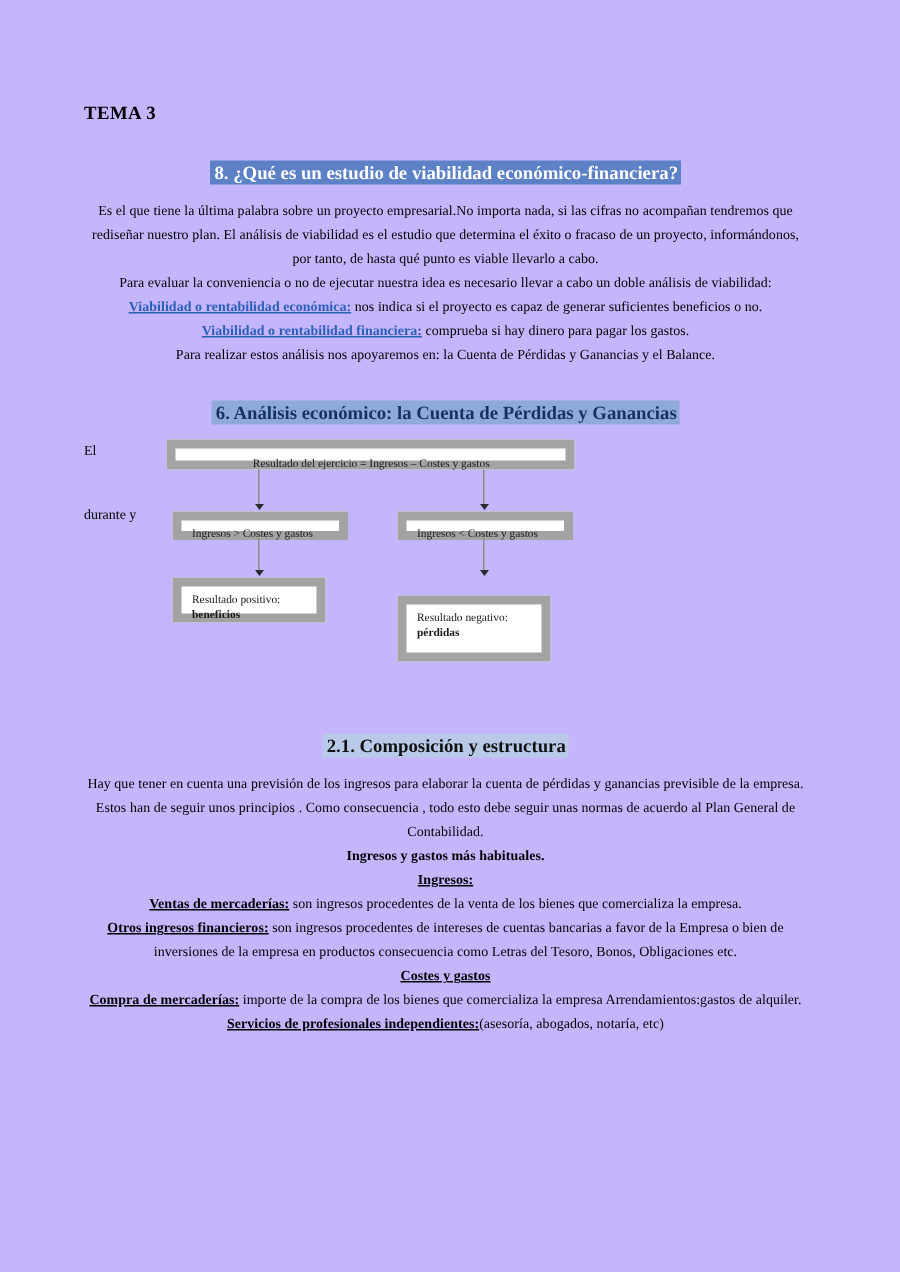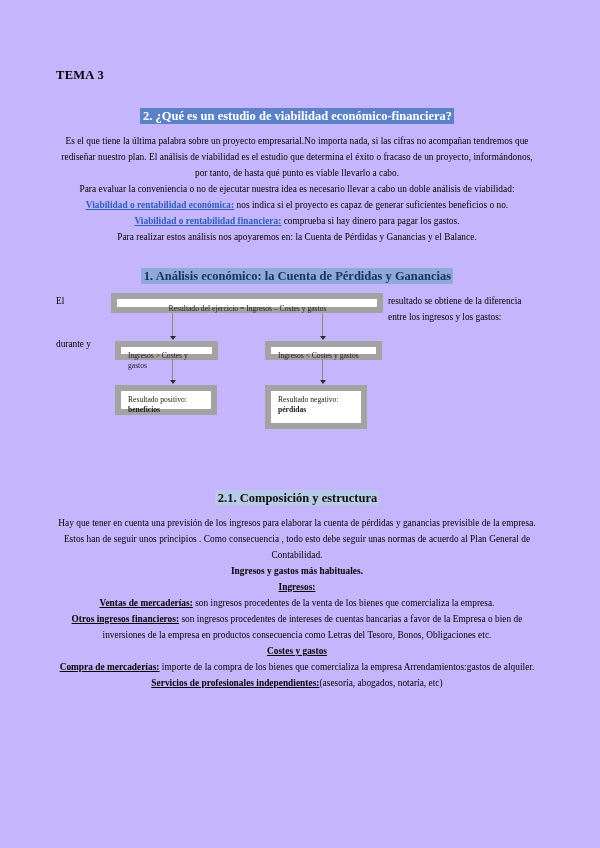--- a/index.html
+++ b/index.html
@@ -100,41 +100,41 @@
     left: 0;
     top: 0;
     width: 272px;
     height: 20px;
     text-align: center;
     padding-top: 5px;
   }
   .fbox.mid-l {
     left: 4px;
     top: 48px;
-    width: 103px;
+    width: 117px;
     height: 18px;
     padding-top: 4px;
   }
   .fbox.mid-r {
     left: 154px;
     top: 48px;
     width: 117px;
     height: 18px;
     padding-top: 4px;
   }
   .fbox.bot-l {
     left: 4px;
     top: 92px;
     width: 102px;
     height: 30px;
     padding-top: 4px;
   }
   .fbox.bot-r {
     left: 154px;
-    top: 92px;
+    top: 104px;
     width: 102px;
     height: 44px;
     padding-top: 4px;
   }
   .fbox .ln2 { font-weight: bold; }
   .conn {
     position: absolute;
     width: 1.4px;
     background: #888d82;
   }
@@ -169,42 +169,41 @@
   .sec21-body { margin-top: 7px; }
 </style>
 </head>
 <body>
 
 <div class="page">
 
   <div class="doc-title">TEMA 3</div>
 
   <div class="h-center">
-    <span class="hl hl-1">2. ¿Qué es un estudio de viabilidad económico-financiera?</span>
+    <span class="hl hl-1">8. ¿Qué es un estudio de viabilidad económico-financiera?</span>
   </div>
 
   <p class="body sec1-body">Es el que tiene la última palabra sobre un proyecto empresarial.No importa nada, si las cifras no acompañan tendremos que rediseñar nuestro plan. El análisis de viabilidad es el estudio que determina el éxito o fracaso de un proyecto, informándonos, por tanto, de hasta qué punto es viable llevarlo a cabo.</p>
   <p class="body">Para evaluar la conveniencia o no de ejecutar nuestra idea es necesario llevar a cabo un doble análisis de viabilidad:</p>
   <p class="body"><span class="u-link">Viabilidad o rentabilidad económica:</span><span> nos indica si el proyecto es capaz de generar suficientes beneficios o no.</span></p>
   <p class="body"><span class="u-link">Viabilidad o rentabilidad financiera:</span><span> comprueba si hay dinero para pagar los gastos.</span></p>
   <p class="body">Para realizar estos análisis nos apoyaremos en: la Cuenta de Pérdidas y Ganancias y el Balance.</p>
 
   <div class="h-center" style="margin-top:19px;">
-    <span class="hl hl-2">1. Análisis económico: la Cuenta de Pérdidas y Ganancias</span>
+    <span class="hl hl-2">6. Análisis económico: la Cuenta de Pérdidas y Ganancias</span>
   </div>
 
 
   <div class="diagram-wrap">
 
     <div class="wrap-left">
       <div class="l1">El</div>
       <div class="l2">durante y</div>
     </div>
 
-    <div class="wrap-right">resultado se obtiene de la diferencia entre los ingresos y los gastos:</div>
 
     <div class="flow">
       <div class="fbox top">Resultado del ejercicio = Ingresos – Costes y gastos</div>
 
       <div class="conn" style="left:61px; top:20px; height:24px;"></div>
       <div class="arrow" style="left:59px; top:43px;"></div>
 
       <div class="conn" style="left:211px; top:20px; height:24px;"></div>
       <div class="arrow" style="left:209px; top:43px;"></div>
 

